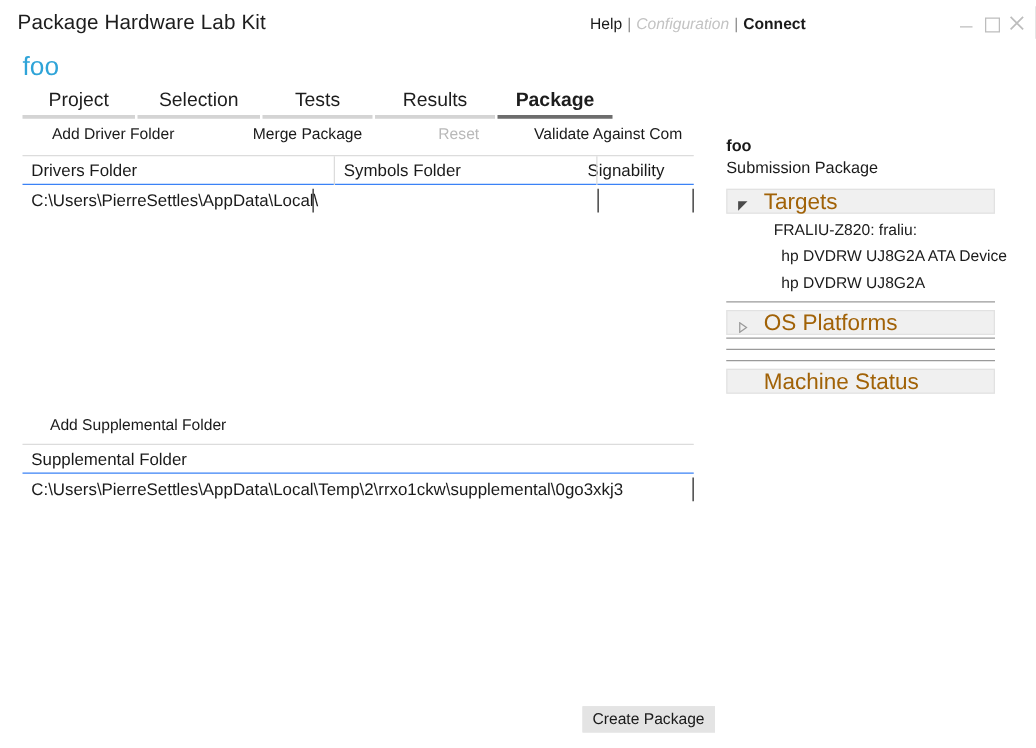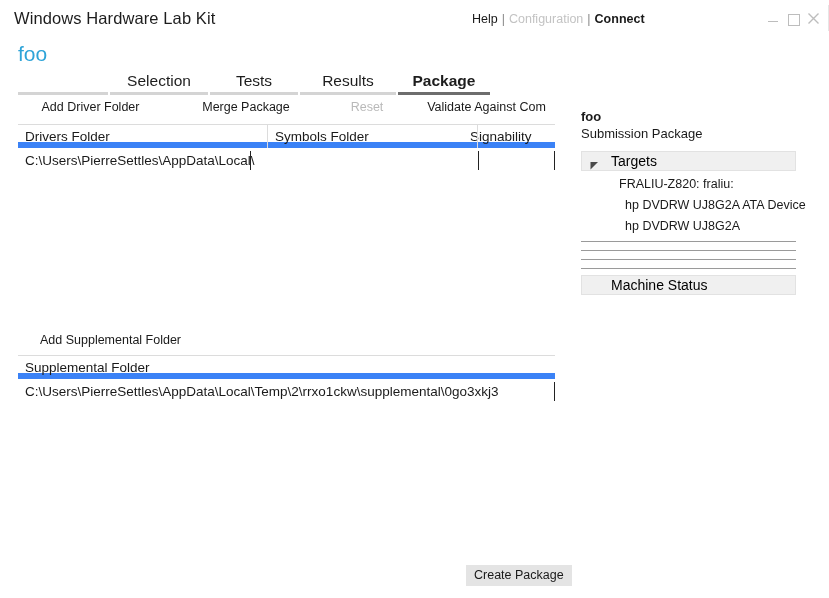--- a/index.html
+++ b/index.html
@@ -26,21 +26,21 @@
   .app-title {
     position: absolute; left: 14px; top: 9px;
     font-size: 16.5px; color: #1d1d1d; white-space: nowrap;
     letter-spacing: 0.1px;
   }
   .titlebar-links {
     position: absolute; left: 472px; top: 12px;
     font-size: 12.5px; white-space: nowrap; color: #1a1a1a;
   }
   .tb-link { color: #1a1a1a; }
-  .tb-link.disabled { color: #c3c3c3; }
+  .tb-link.disabled { color: #c3c3c3; font-style: italic; }
   .tb-sep { color: #8a8a8a; padding: 0 4px; }
   .tb-bold { font-weight: 700; }
 
   .win-controls {
     position: absolute; right: 9px; top: 12px;
     display: flex; align-items: center; gap: 7px;
     color: #bdbdbd;
   }
   .wc { width: 13px; height: 13px; position: relative; display: inline-block; }
   .wc-min::after {
@@ -90,21 +90,21 @@
   .tool-btn.disabled { color: #b9b9b9; }
 
   
   .grid-drivers {
     position: absolute; left: 18px; top: 124px;
     width: 537px; height: 47px;
     border-top: 1px solid #dcdcdc;
   }
   .grid-header {
     position: absolute; left: 0; top: 0; width: 537px; height: 23px;
-    border-bottom: 6px solid #3b82f6;
+    border-bottom: 1px solid #3b82f6;
   }
   .gh-cell {
     position: absolute; top: 0; height: 23px;
     font-size: 13.5px; color: #1a1a1a;
     display: flex; align-items: center; padding-left: 7px;
     white-space: nowrap;
   }
   .gh-div {
     position: absolute; top: 0; width: 1px; height: 23px; background: #dcdcdc;
   }
@@ -140,21 +140,21 @@
   }
   .sb-sub {
     font-size: 13px; color: #1a1a1a; line-height: 18px; margin-bottom: 8px;
   }
   .sb-group {
     position: relative; width: 215px; height: 20px;
     background: #f0f0f0; border: 1px solid #e2e2e2;
     display: flex; align-items: center;
   }
   .sb-group-label {
-    font-size: 14px; color: #000000; padding-left: 29px; white-space: nowrap;
+    font-size: 18px; color: #a16207; padding-left: 29px; white-space: nowrap;
   }
   .sb-exp {
     position: absolute; left: 8px; top: 50%; transform: translateY(-50%);
     width: 9px; height: 9px;
   }
   .sb-child {
     font-size: 12.5px; color: #1a1a1a; line-height: 21px; white-space: nowrap;
   }
   .sb-children { padding-top: 3px; padding-bottom: 2px; }
   .sb-rule {
@@ -170,41 +170,42 @@
     font-size: 12.5px; color: #1a1a1a; cursor: default;
     font-family: "Liberation Sans", sans-serif;
   }
 </style>
 </head>
 <body>
 
 <div id="app">
 
   <div class="titlebar">
-    <div class="app-title">Windows Hardware Lab Kit</div>
+    <div class="app-title">Package Hardware Lab Kit</div>
 
     <div class="titlebar-links">
       <span class="tb-link">Help</span><span class="tb-sep">|</span><span class="tb-link disabled">Configuration</span><span class="tb-sep">|</span><span class="tb-link tb-bold">Connect</span>
     </div>
 
     <div class="win-controls">
       <span class="wc wc-min"></span>
       <span class="wc wc-max"></span>
       <span class="wc wc-close">
         <svg width="13" height="13" viewBox="0 0 13 13" aria-hidden="true">
           <path d="M1.5 1.5 L11.5 11.5 M11.5 1.5 L1.5 11.5" stroke="#bdbdbd" stroke-width="1.4" fill="none"></path>
         </svg>
       </span>
     </div>
     <div class="titlebar-rule"></div>
   </div>
 
   <div class="project-name">foo</div>
 
   <div class="tabs" id="tab-bar">
+      <div class="tab" style="left: 18px; width: 90px;">Project</div>
       <div class="tab" style="left: 110px; width: 98px;">Selection</div>
       <div class="tab" style="left: 210px; width: 88px;">Tests</div>
       <div class="tab" style="left: 300px; width: 96px;">Results</div>
       <div class="tab active" style="left: 398px; width: 92px;">Package</div>
     </div>
   <div id="tab-underlines">
       <div class="tab-underline" style="left: 18px; width: 90px;"></div>
       <div class="tab-underline" style="left: 110px; width: 98px;"></div>
       <div class="tab-underline" style="left: 210px; width: 88px;"></div>
       <div class="tab-underline" style="left: 300px; width: 96px;"></div>
@@ -260,20 +261,26 @@
             </svg></span>
           <span class="sb-group-label">Targets</span>
         </div>
         <div class="sb-children">
           <div class="sb-child" style="padding-left: 38px;">FRALIU-Z820: fraliu:</div>
           <div class="sb-child" style="padding-left: 44px;">hp DVDRW  UJ8G2A ATA Device</div>
           <div class="sb-child" style="padding-left: 44px;">hp DVDRW  UJ8G2A</div>
         </div>
         <div class="sb-rule"></div>
         <div class="sb-gap"></div>
+        <div class="sb-group">
+          <span class="sb-exp"><svg width="9" height="9" viewBox="0 0 9 9">
+              <path d="M1.8 0.7 L7.2 4.5 L1.8 8.3 Z" fill="none" stroke="#9a9a9a" stroke-width="1"></path>
+            </svg></span>
+          <span class="sb-group-label">OS Platforms</span>
+        </div>
         <div class="sb-rule"></div>
         <div class="sb-gap"></div>
         <div class="sb-rule"></div>
         <div class="sb-gap"></div>
         <div class="sb-rule"></div>
         <div class="sb-gap"></div>
         <div class="sb-group">
           <span class="sb-group-label" style="padding-left: 29px;">Machine Status</span>
         </div>
       </div>

